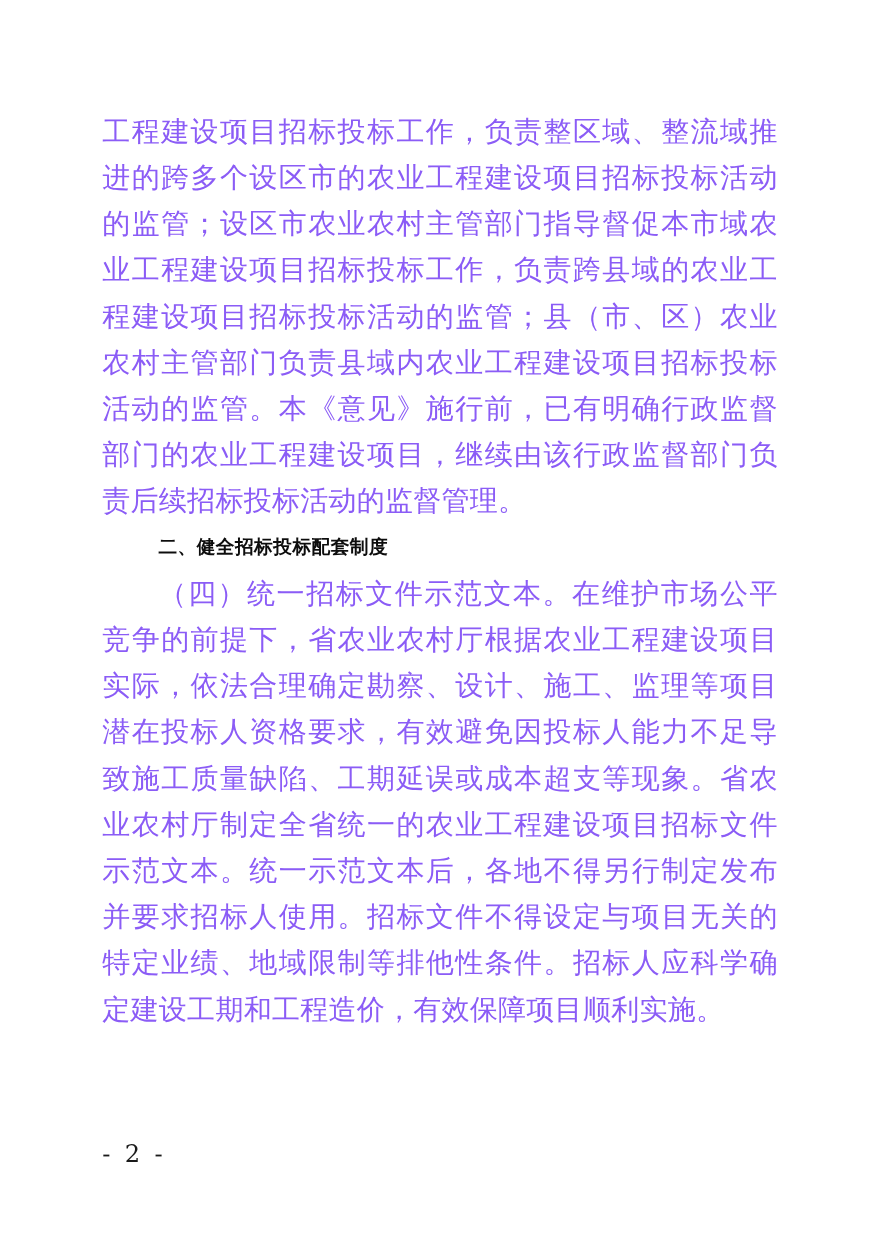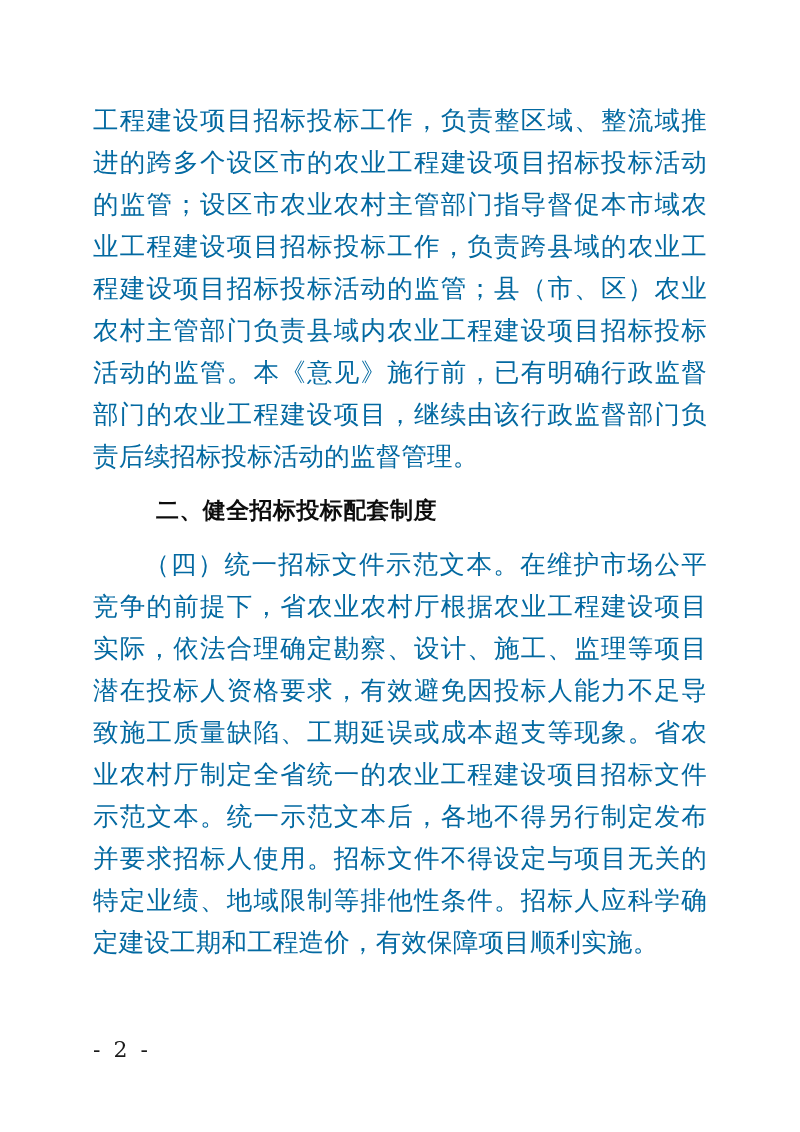--- a/index.html
+++ b/index.html
@@ -19,35 +19,35 @@
     position: absolute;
     left: 93px;
     top: 99px;
     width: 614px;
   }
   .para {
     margin: 0;
     font-family: "DejaVu Serif", "Liberation Serif", serif;
     font-size: 25.5px;
     line-height: 42px;
-    color: #0369a1;
+    color: #8b5cf6;
     text-align: justify;
     text-align-last: left;
     text-justify: inter-character;
     letter-spacing: 0.2px;
     word-break: break-all;
     -webkit-font-smoothing: antialiased;
   }
   .para.indent {
     text-indent: 51px;
   }
   .heading {
-    margin: 12px;
+    margin: 0;
     font-family: "DejaVu Sans", "Liberation Sans", sans-serif;
-    font-size: 23px;
+    font-size: 17px;
     line-height: 42px;
     font-weight: bold;
     color: #0d0d0d;
     text-indent: 51px;
     letter-spacing: 0.4px;
   }
   .page-number {
     position: absolute;
     left: 93px;
     top: 1036px;

